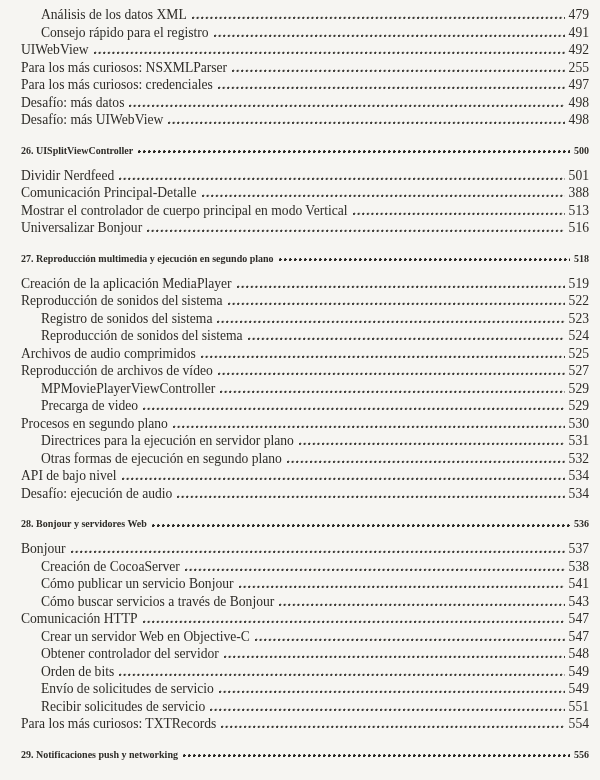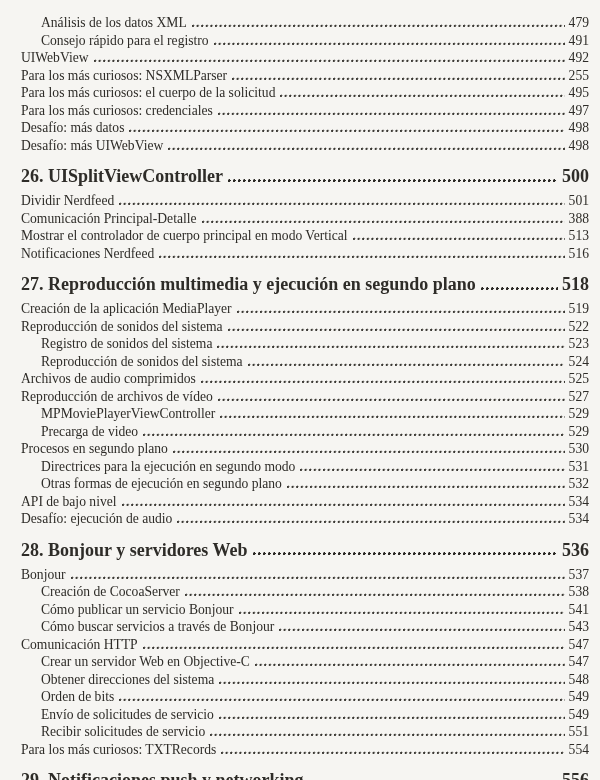--- a/index.html
+++ b/index.html
@@ -7,34 +7,34 @@
     width: 600px; height: 780px;
     overflow: hidden;
     background: #f6f5f2;
     color: #2e2c28;
     font-family: "Liberation Serif", "DejaVu Serif", serif;
     -webkit-font-smoothing: antialiased;
   }
   .page {
     box-sizing: border-box;
     width: 600px; height: 604px;
-    padding: 14px 11px 0 21px;
+    padding: 6px 11px 0 21px;
   }
   .row {
     display: flex;
     align-items: baseline;
     height: 17.5px;
     font-size: 13.6px;
     line-height: 17.5px;
     white-space: nowrap;
   }
   .row.lvl2 { padding-left: 20px; }
   .row.chapter {
     font-weight: bold;
-    font-size: 18px;
+    font-size: 10px;
     height: 18px;
     line-height: 18px;
     margin-top: 13px;
     margin-bottom: 7px;
   }
   .title { white-space: nowrap; }
   .dots {
     flex: 1 1 auto;
     height: 3px;
     min-width: 8px;
@@ -69,25 +69,20 @@
     <span class="title">UIWebView</span>
     <span class="dots"></span>
     <span class="pagenum">492</span>
   </div>
       <div class="row lvl1">
     <span class="title">Para los más curiosos: NSXMLParser</span>
     <span class="dots"></span>
     <span class="pagenum">255</span>
   </div>
       <div class="row lvl1">
-    <span class="title">Para los más curiosos: el cuerpo de la solicitud</span>
-    <span class="dots"></span>
-    <span class="pagenum">495</span>
-  </div>
-      <div class="row lvl1">
     <span class="title">Para los más curiosos: credenciales</span>
     <span class="dots"></span>
     <span class="pagenum">497</span>
   </div>
       <div class="row lvl1">
     <span class="title">Desafío: más datos</span>
     <span class="dots"></span>
     <span class="pagenum">498</span>
   </div>
       <div class="row lvl1">
@@ -109,21 +104,21 @@
     <span class="title">Comunicación Principal-Detalle</span>
     <span class="dots"></span>
     <span class="pagenum">388</span>
   </div>
       <div class="row lvl1">
     <span class="title">Mostrar el controlador de cuerpo principal en modo Vertical</span>
     <span class="dots"></span>
     <span class="pagenum">513</span>
   </div>
       <div class="row lvl1">
-    <span class="title">Notificaciones Nerdfeed</span>
+    <span class="title">Universalizar Bonjour</span>
     <span class="dots"></span>
     <span class="pagenum">516</span>
   </div>
       <div class="row chapter">
     <span class="title">27. Reproducción multimedia y ejecución en segundo plano</span>
     <span class="dots"></span>
     <span class="pagenum">518</span>
   </div>
       <div class="row lvl1">
     <span class="title">Creación de la aplicación MediaPlayer</span>
@@ -164,21 +159,21 @@
     <span class="title">Precarga de video</span>
     <span class="dots"></span>
     <span class="pagenum">529</span>
   </div>
       <div class="row lvl1">
     <span class="title">Procesos en segundo plano</span>
     <span class="dots"></span>
     <span class="pagenum">530</span>
   </div>
       <div class="row lvl2">
-    <span class="title">Directrices para la ejecución en segundo modo</span>
+    <span class="title">Directrices para la ejecución en servidor plano</span>
     <span class="dots"></span>
     <span class="pagenum">531</span>
   </div>
       <div class="row lvl2">
     <span class="title">Otras formas de ejecución en segundo plano</span>
     <span class="dots"></span>
     <span class="pagenum">532</span>
   </div>
       <div class="row lvl1">
     <span class="title">API de bajo nivel</span>
@@ -219,21 +214,21 @@
     <span class="title">Comunicación HTTP</span>
     <span class="dots"></span>
     <span class="pagenum">547</span>
   </div>
       <div class="row lvl2">
     <span class="title">Crear un servidor Web en Objective-C</span>
     <span class="dots"></span>
     <span class="pagenum">547</span>
   </div>
       <div class="row lvl2">
-    <span class="title">Obtener direcciones del sistema</span>
+    <span class="title">Obtener controlador del servidor</span>
     <span class="dots"></span>
     <span class="pagenum">548</span>
   </div>
       <div class="row lvl2">
     <span class="title">Orden de bits</span>
     <span class="dots"></span>
     <span class="pagenum">549</span>
   </div>
       <div class="row lvl2">
     <span class="title">Envío de solicitudes de servicio</span>

